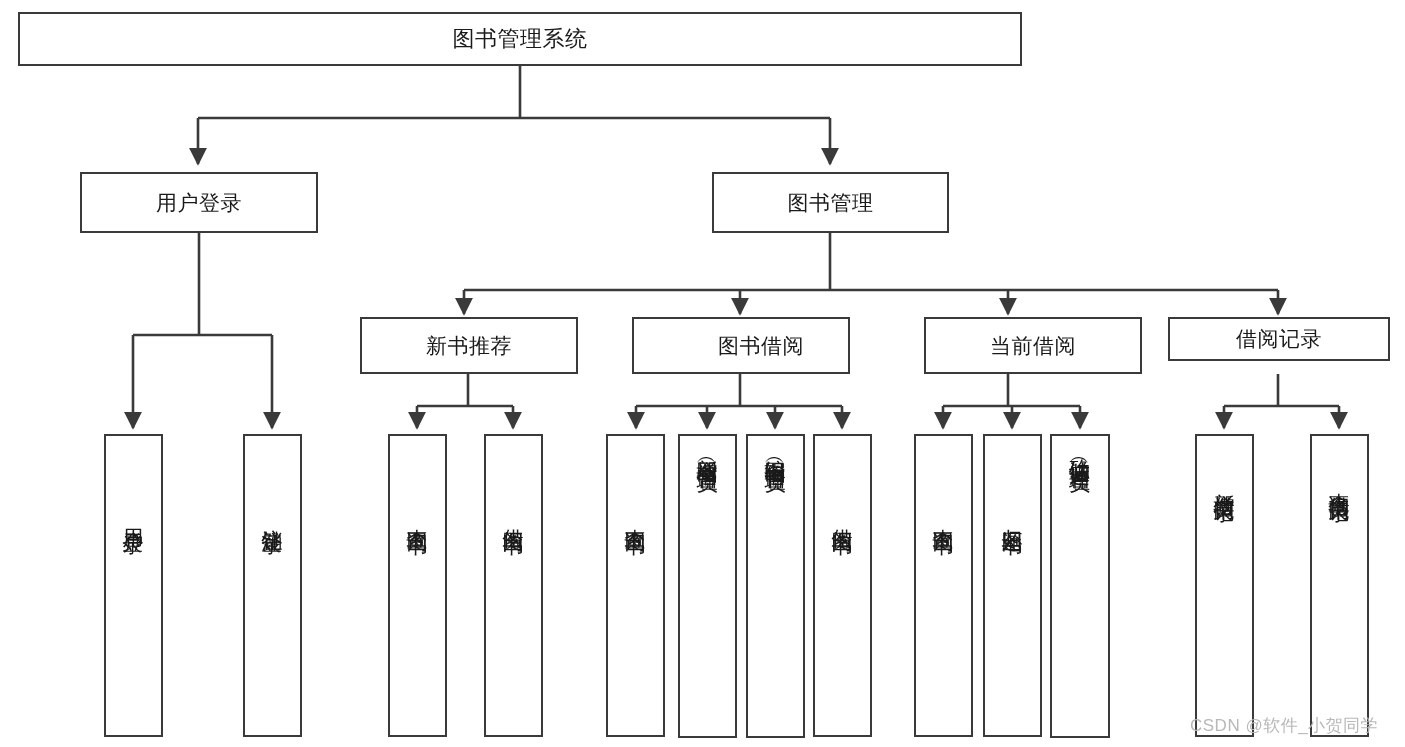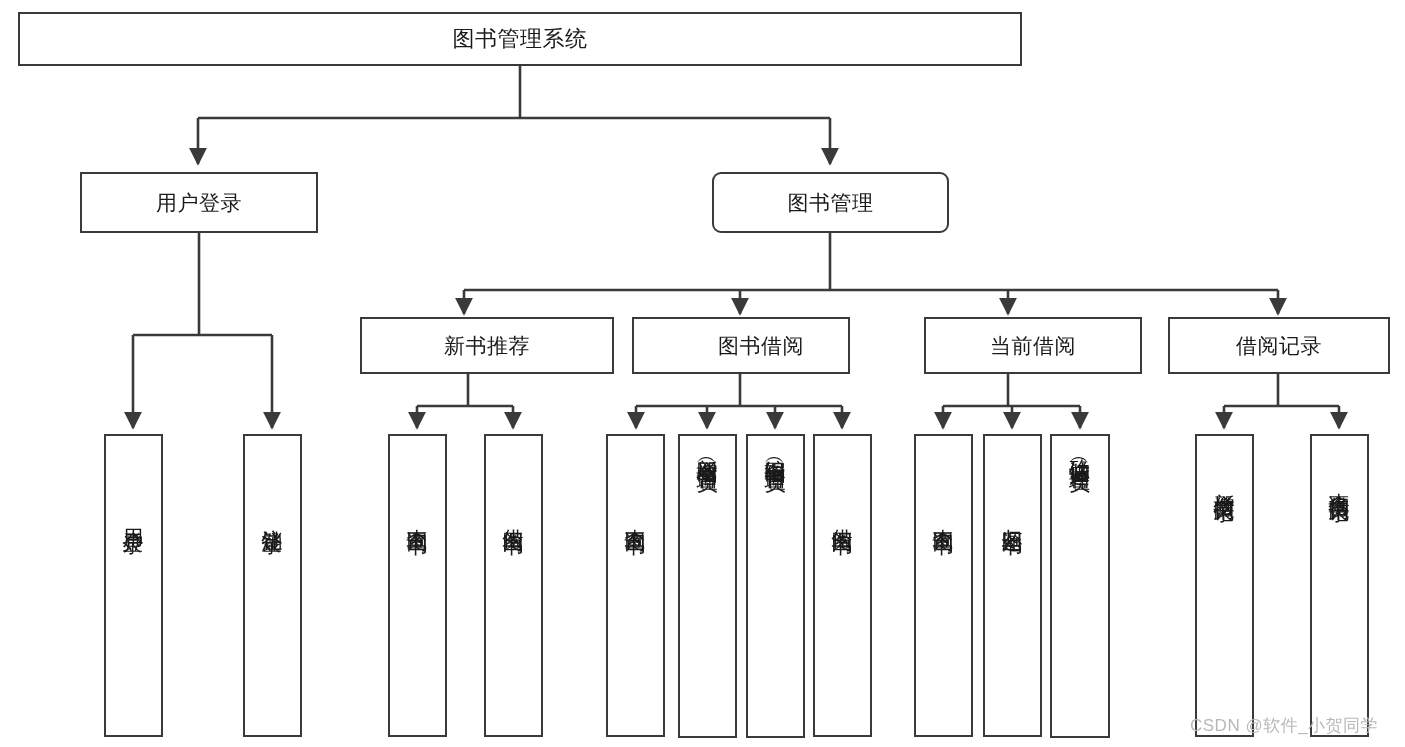--- a/index.html
+++ b/index.html
@@ -126,34 +126,34 @@
     </g>
   </svg>
 
   <div class="node h root" style="left:18px; top:12px; width:1004px; height:54px;">
     <span class="label">图书管理系统</span>
   </div>
 
   <div class="node h" style="left:80px; top:172px; width:238px; height:61px;">
     <span class="label">用户登录</span>
   </div>
-  <div class="node h" style="left:712px; top:172px; width:237px; height:61px;border-radius:9px;">
+  <div class="node h" style="left:712px; top:172px; width:237px; height:61px;">
     <span class="label">图书管理</span>
   </div>
 
-  <div class="node h" style="left:360px; top:317px; width:254px; height:57px;">
+  <div class="node h" style="left:360px; top:317px; width:218px; height:57px;">
     <span class="label">新书推荐</span>
   </div>
   <div class="node h" style="left:632px; top:317px; width:218px; height:57px;padding-left:40px;">
     <span class="label">图书借阅</span>
   </div>
   <div class="node h" style="left:900px; top:317px; width:218px; height:57px;margin-left:24px;">
     <span class="label">当前借阅</span>
   </div>
-  <div class="node h" style="left:1168px; top:317px; width:222px; height:57px;">
+  <div class="node h" style="left:1168px; top:317px; width:222px; height:44px;">
     <span class="label">借阅记录</span>
   </div>
 
   <div class="node v" style="left:104px; top:434px; width:59px; height:303px; padding-top:76px;">
     <span class="label">用户登录</span>
   </div>
   <div class="node v" style="left:243px; top:434px; width:59px; height:303px; padding-top:76px;">
     <span class="label">注销登录</span>
   </div>
 

